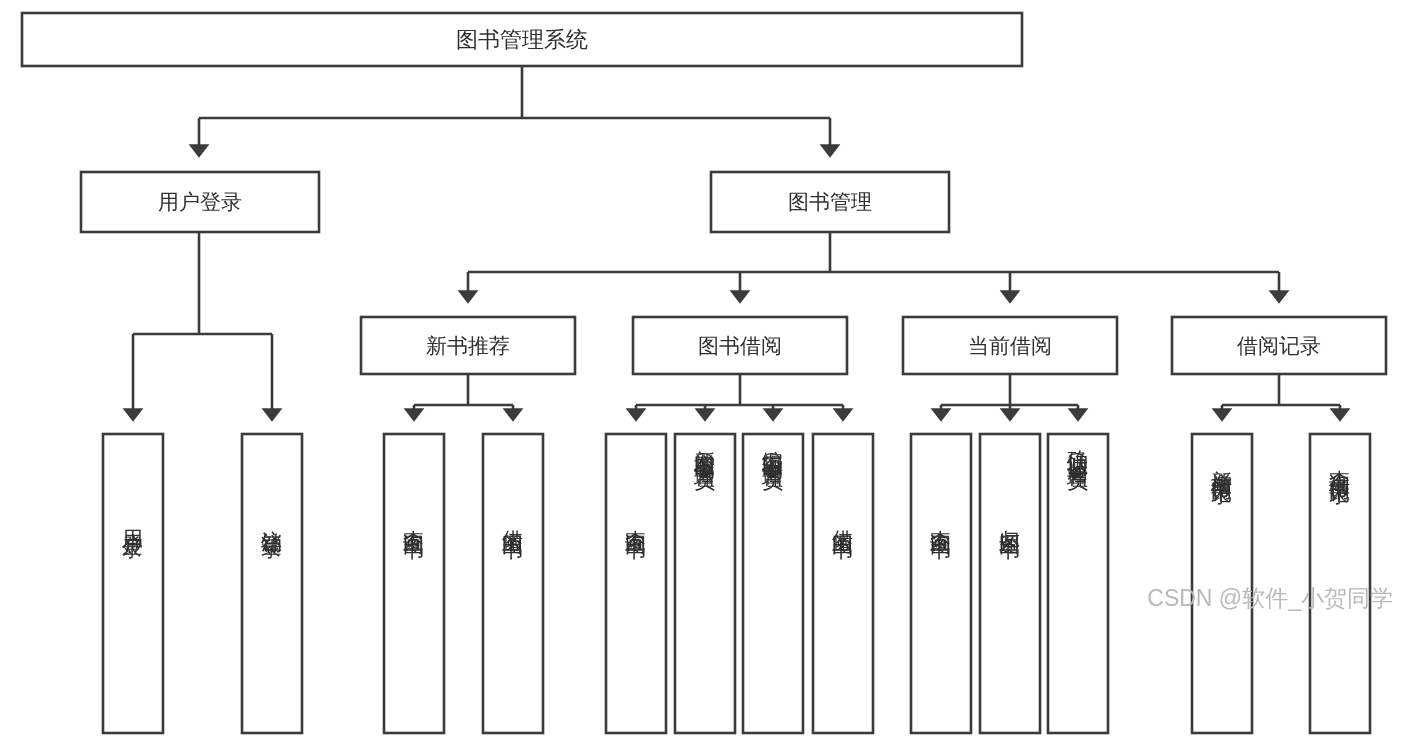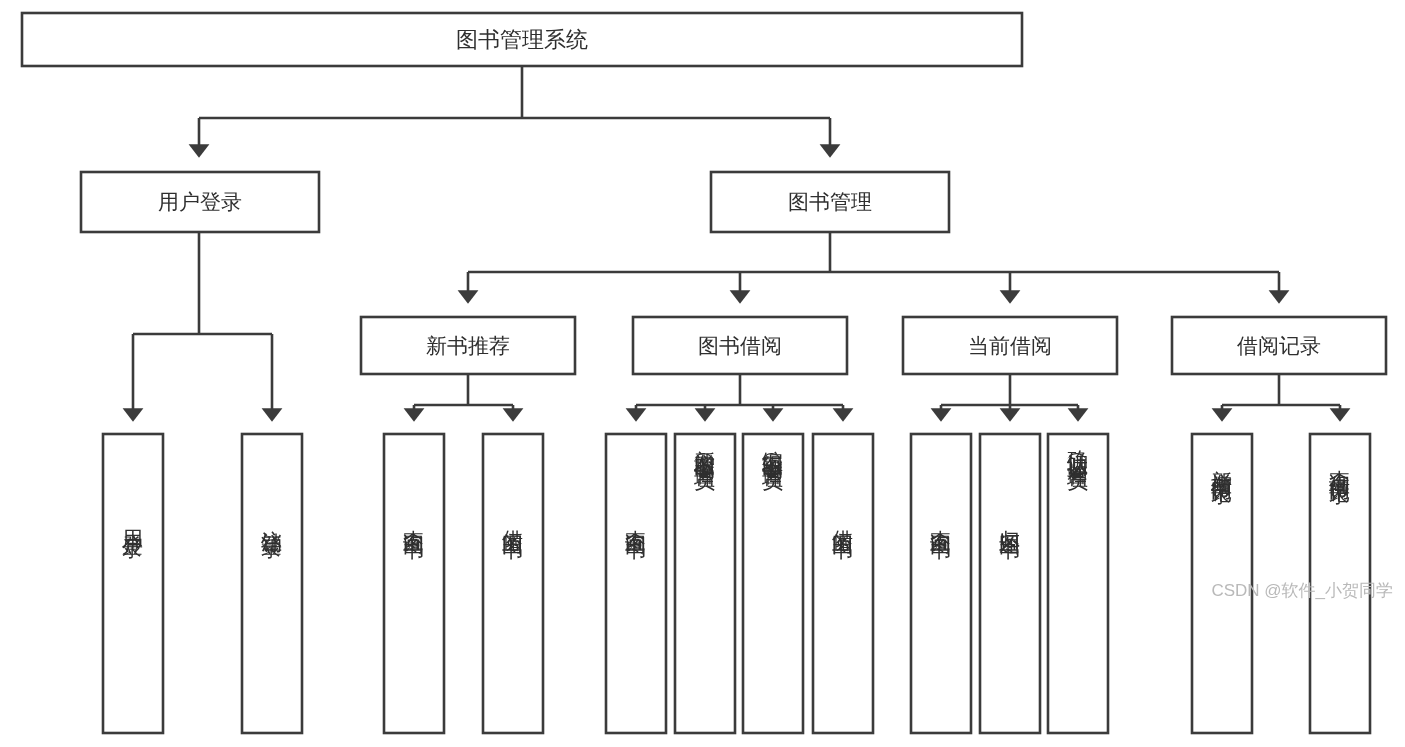--- a/index.html
+++ b/index.html
@@ -53,23 +53,23 @@
   }
   .connector {
     stroke: #3b3b3b;
     stroke-width: 2.6;
     fill: none;
     stroke-linecap: butt;
   }
   .watermark {
     position: absolute;
     right: 12px;
-    bottom: 18px;
-    font-family: "Liberation Sans", "DejaVu Sans", sans-serif;
-    font-size: 17px;
+    bottom: 6px;
+    font-family: "Liberation Sans", "DejaVu Sans", sans-serif;
+    font-size: 23px;
     color: #b9b9b9;
     white-space: nowrap;
     pointer-events: none;
     user-select: none;
   }
 </style>
 </head>
 <body>
 
 <div id="diagram-root">

